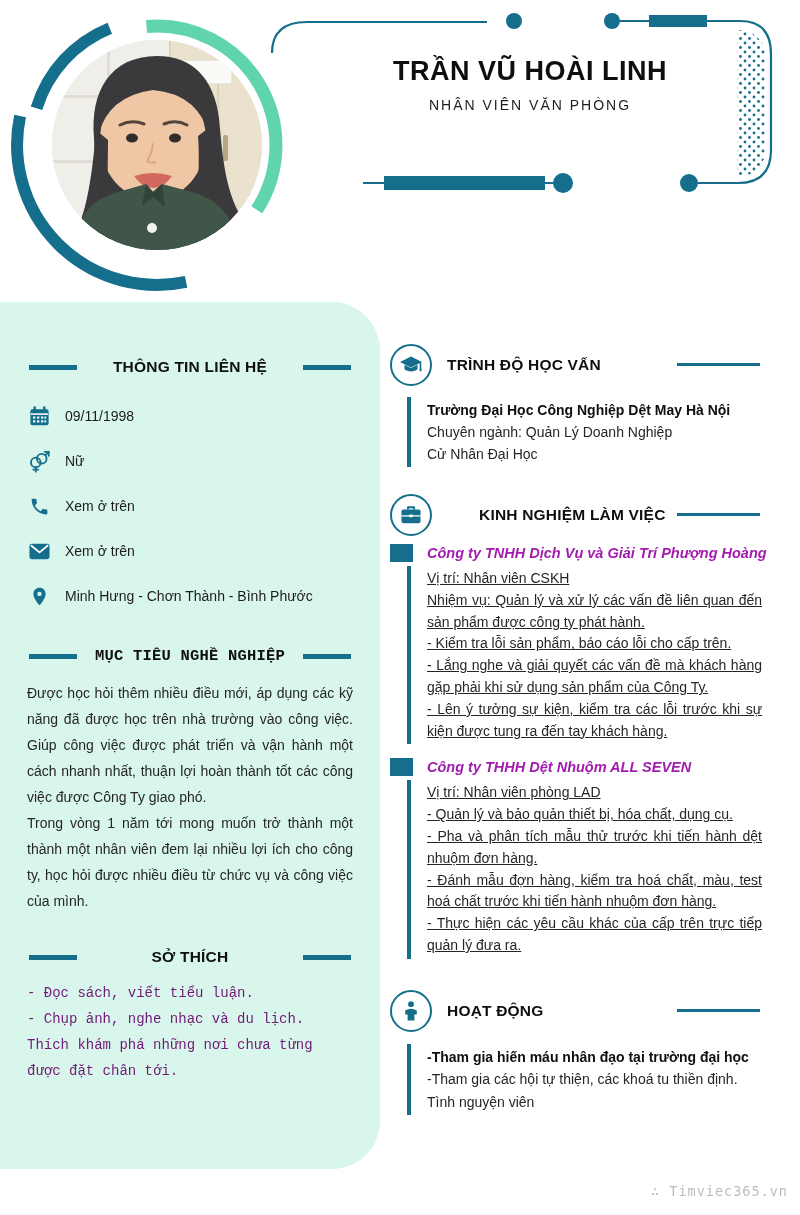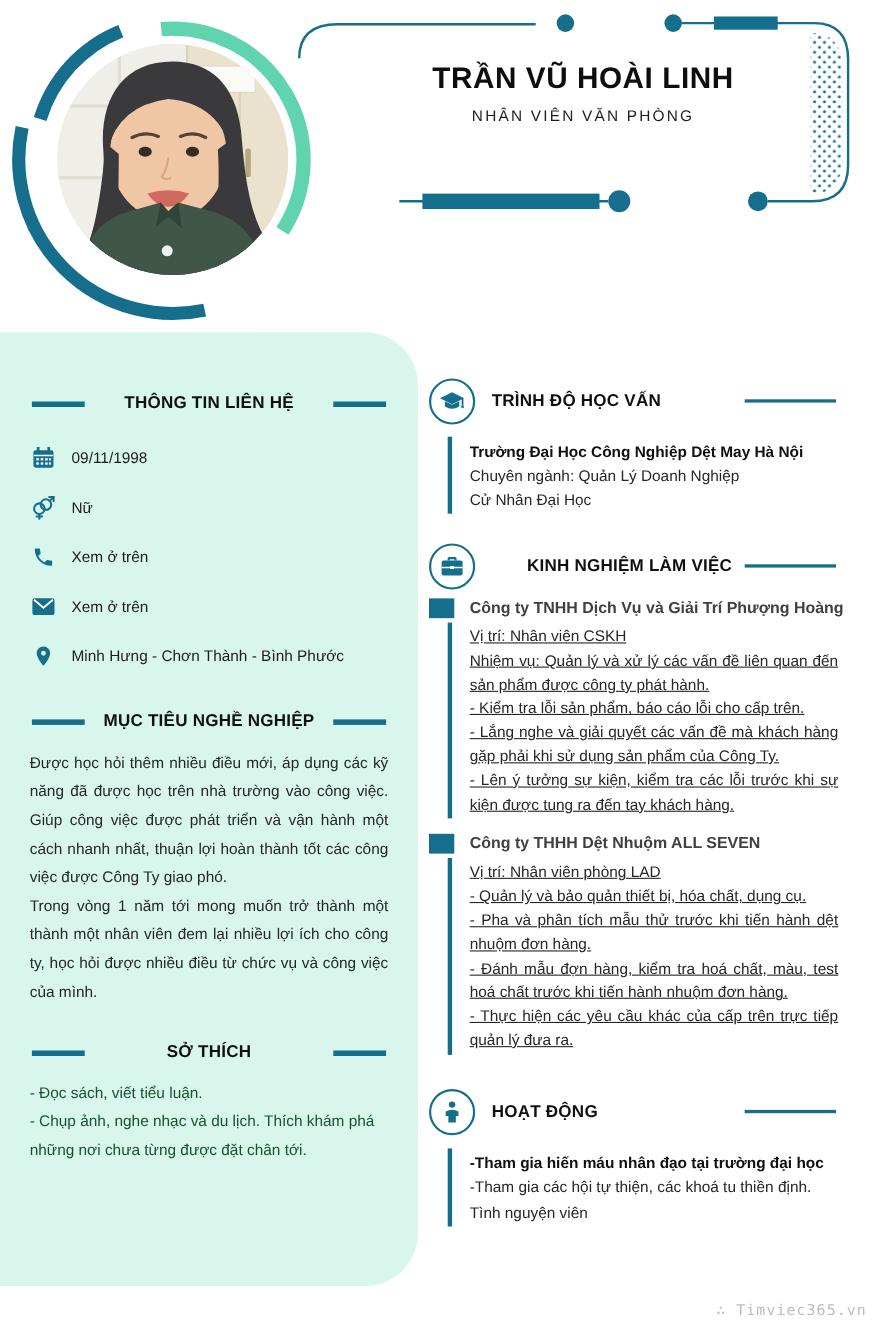--- a/index.html
+++ b/index.html
@@ -24,44 +24,44 @@
     background:#d8f6ec;border-radius:0 48px 48px 0;box-sizing:border-box;
     padding:56px 27px 16px 27px;
   }
   .panel-heading{display:flex;align-items:center;margin:0 2px;}
   .panel-heading .dash{width:48px;height:5px;background:#156f8c;flex:0 0 auto;}
   .panel-heading .t{flex:1;text-align:center;font-size:15.5px;font-weight:bold;color:#101010;letter-spacing:.2px;}
   .contact-list{margin-top:28px;}
   .contact-row{display:flex;align-items:center;margin-bottom:21px;height:24px;}
   .contact-row .cicon{width:24px;height:24px;flex:0 0 aupx;flex:0 0 auto;margin-right:14px;display:flex;align-items:center;justify-content:center;}
   .contact-row .ctext{font-size:14px;color:#1c1c1c;}
-  .mt-objective{margin-top:39px;}
+  .mt-objective{margin-top:39px;font-family:Liberation Mono, monospace;}
   .panel-par{font-size:14px;line-height:26px;color:#262626;text-align:justify;margin:0;}
   .panel-par.first{margin-top:15px;}
   .mt-hobby{margin-top:34px;}
-  .hobby-line{font-size:14px;line-height:26px;color:#14532d;}
+  .hobby-line{font-size:14px;line-height:26px;color:#701a75;font-family:Liberation Mono, monospace;}
   .hobby-wrap{margin-top:14px;}
   
   .right-col{position:absolute;left:390px;top:344px;width:405px;}
   .section-head{position:relative;display:flex;align-items:center;height:42px;}
   .icon-circle{
     width:42px;height:42px;border:2.5px solid #156f8c;border-radius:50%;box-sizing:border-box;
     display:flex;align-items:center;justify-content:center;flex:0 0 auto;margin-right:15px;background:#fff;
   }
   .section-title{font-size:15.5px;font-weight:bold;color:#0f0f0f;letter-spacing:.2px;}
   .head-line{position:absolute;right:35px;top:19px;width:83px;height:3px;background:#156f8c;}
   .bar-block{
     margin-left:17px;border-left:4px solid #156f8c;padding:2px 33px 2px 16px;
     font-size:14px;line-height:22px;color:#262626;
   }
   .edu-block{margin-top:11px;}
   .b{font-weight:bold;color:#0f0f0f;}
   .company-row{display:flex;align-items:center;margin-top:8px;}
   .bullet-square{width:23px;height:18px;background:#156f8c;flex:0 0 auto;margin-right:14px;}
-  .company-name{font-size:14.5px;font-weight:bold;color:#404040;}
+  .company-name{font-size:14.5px;font-weight:bold;color:#a21caf;font-style:italic;}
   .job-body{margin-top:4px;line-height:21.8px;text-decoration:underline;}
   .jline{text-align:justify;}
   .sec-gap{margin-top:27px;gap:32px;}
   .sec-gap-lg{margin-top:31px;}
   .job-gap{margin-top:14px;}
   .act-block{margin-top:12px;line-height:22.5px;}
   
   .watermark{
     position:absolute;right:12px;bottom:16px;
     font-family:"DejaVu Sans Mono",monospace;font-size:13.5px;color:#bdbdbd;letter-spacing:1px;

